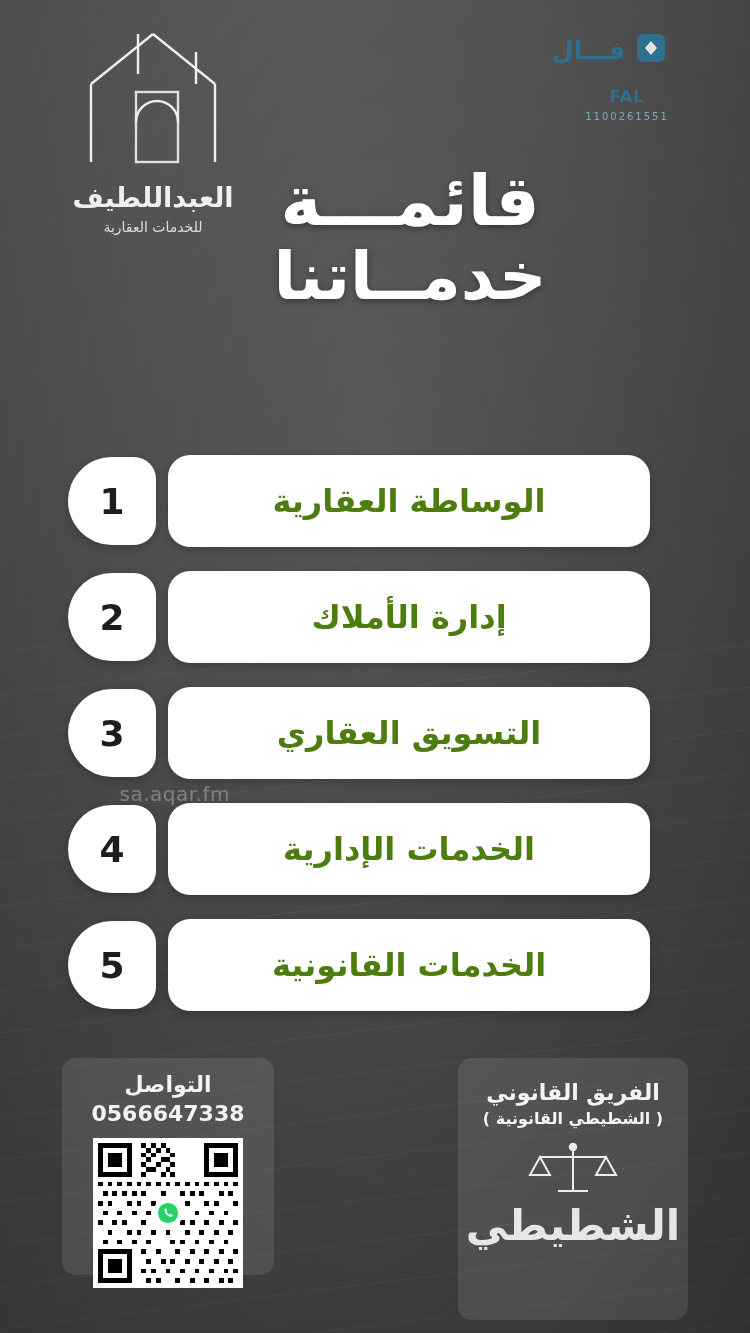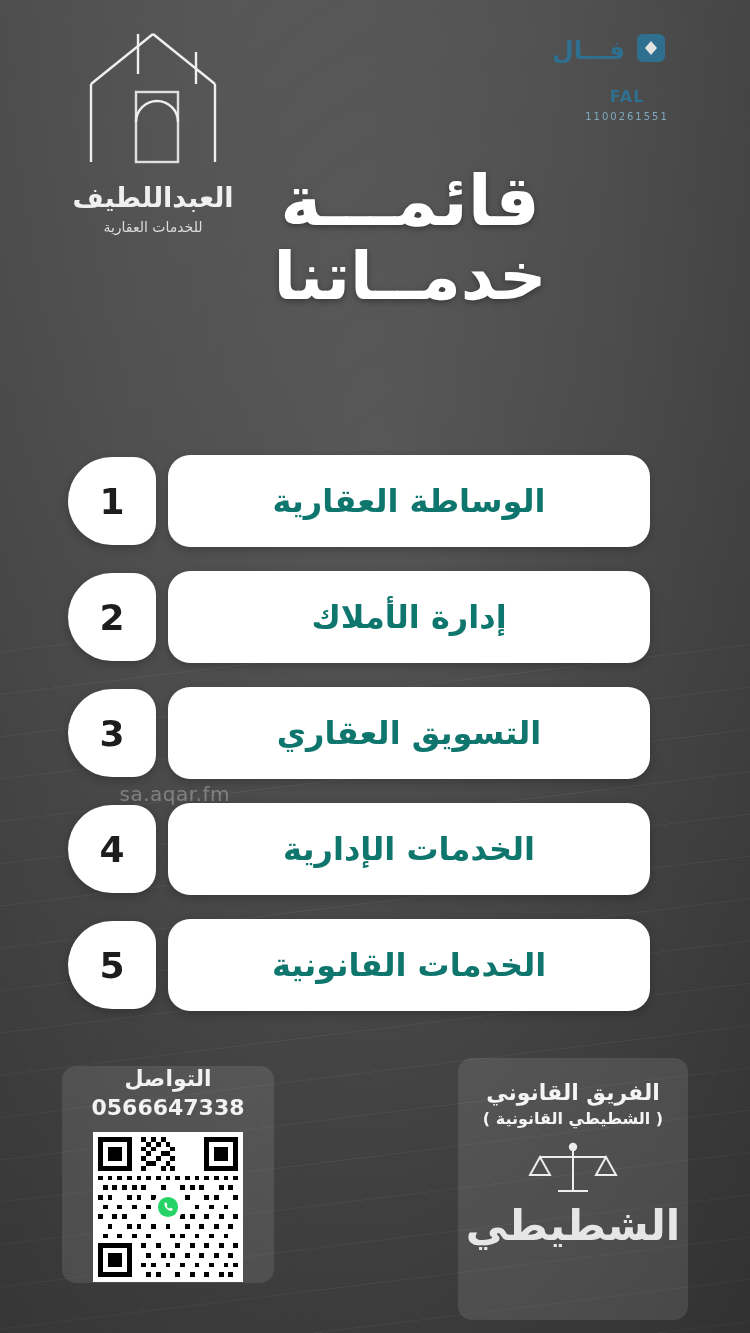--- a/index.html
+++ b/index.html
@@ -138,21 +138,21 @@
     background: #ffffff;
     border-radius: 22px;
     display: flex;
     align-items: center;
     justify-content: center;
     box-shadow: 0 3px 10px rgba(0,0,0,0.22);
   }
   .service-label {
     font-size: 32px;
     font-weight: bold;
-    color: #0f766e;
+    color: #4d7c0f;
     letter-spacing: 0.5px;
   }
   .service-num {
     position: absolute;
     left: -32px;
     top: 2px;
     width: 88px;
     height: 88px;
     background: #ffffff;
     border-radius: 50% 22px 22px 50%;
@@ -180,22 +180,22 @@
   
   .contact-card {
     position: absolute;
     left: 62px;
     top: 1058px;
     width: 212px;
     height: 217px;
     background: rgba(255,255,255,0.10);
     border-radius: 14px;
     text-align: center;
+    padding-top: 14px;
     color: #f2f2f2;
-    margin-top: 8px;
   }
   .contact-title { font-size: 22px; font-weight: bold; }
   .contact-phone { font-size: 22px; font-weight: bold; margin-top: 4px; direction: ltr; }
   .qr {
     position: relative;
     width: 150px;
     height: 150px;
     margin: 12px auto 0;
     background: #ffffff;
     padding: 5px;

